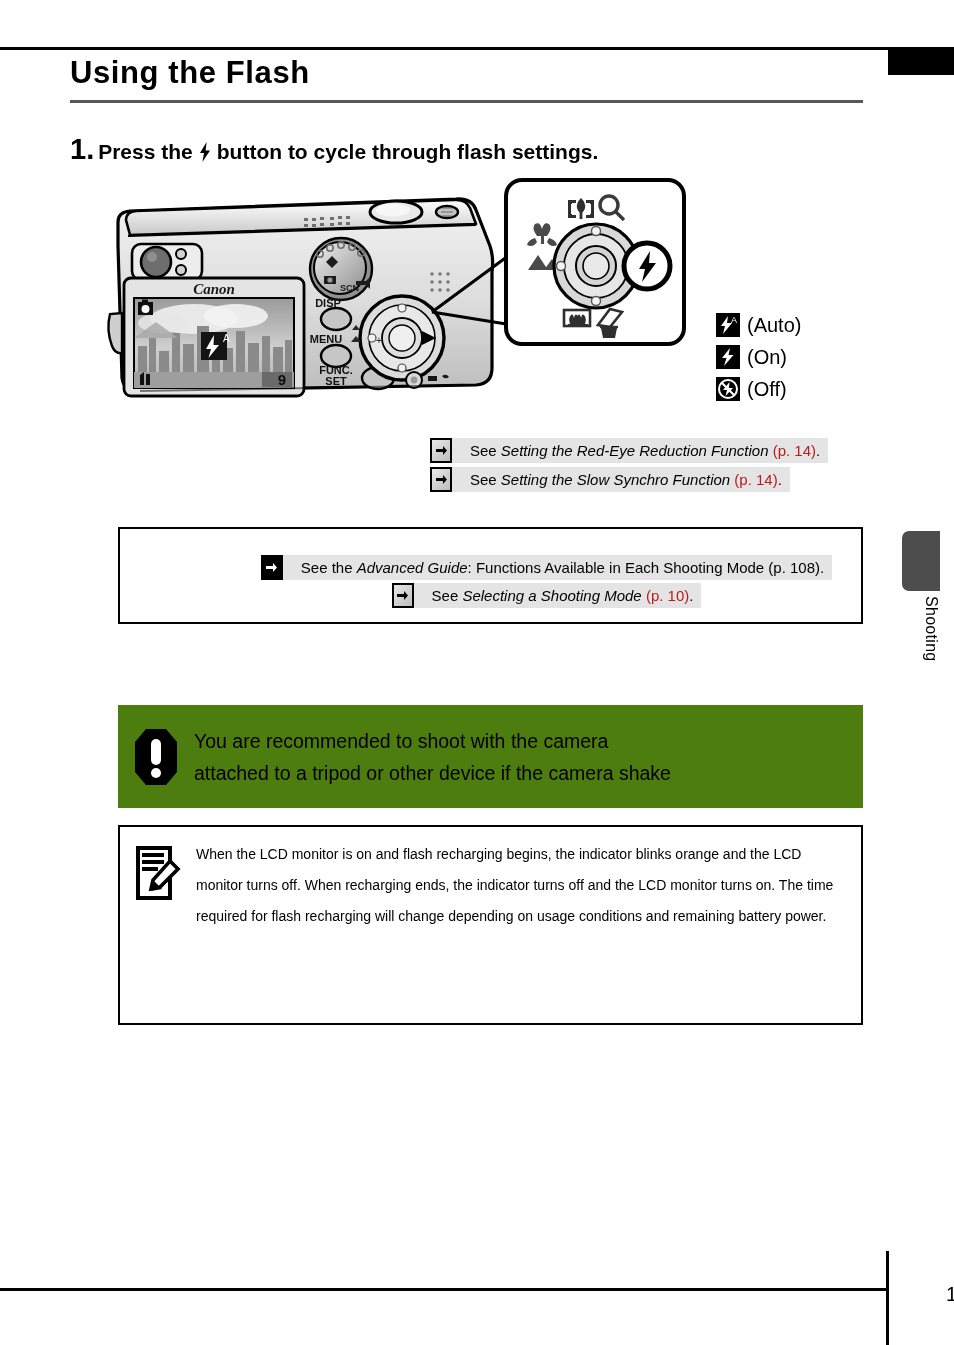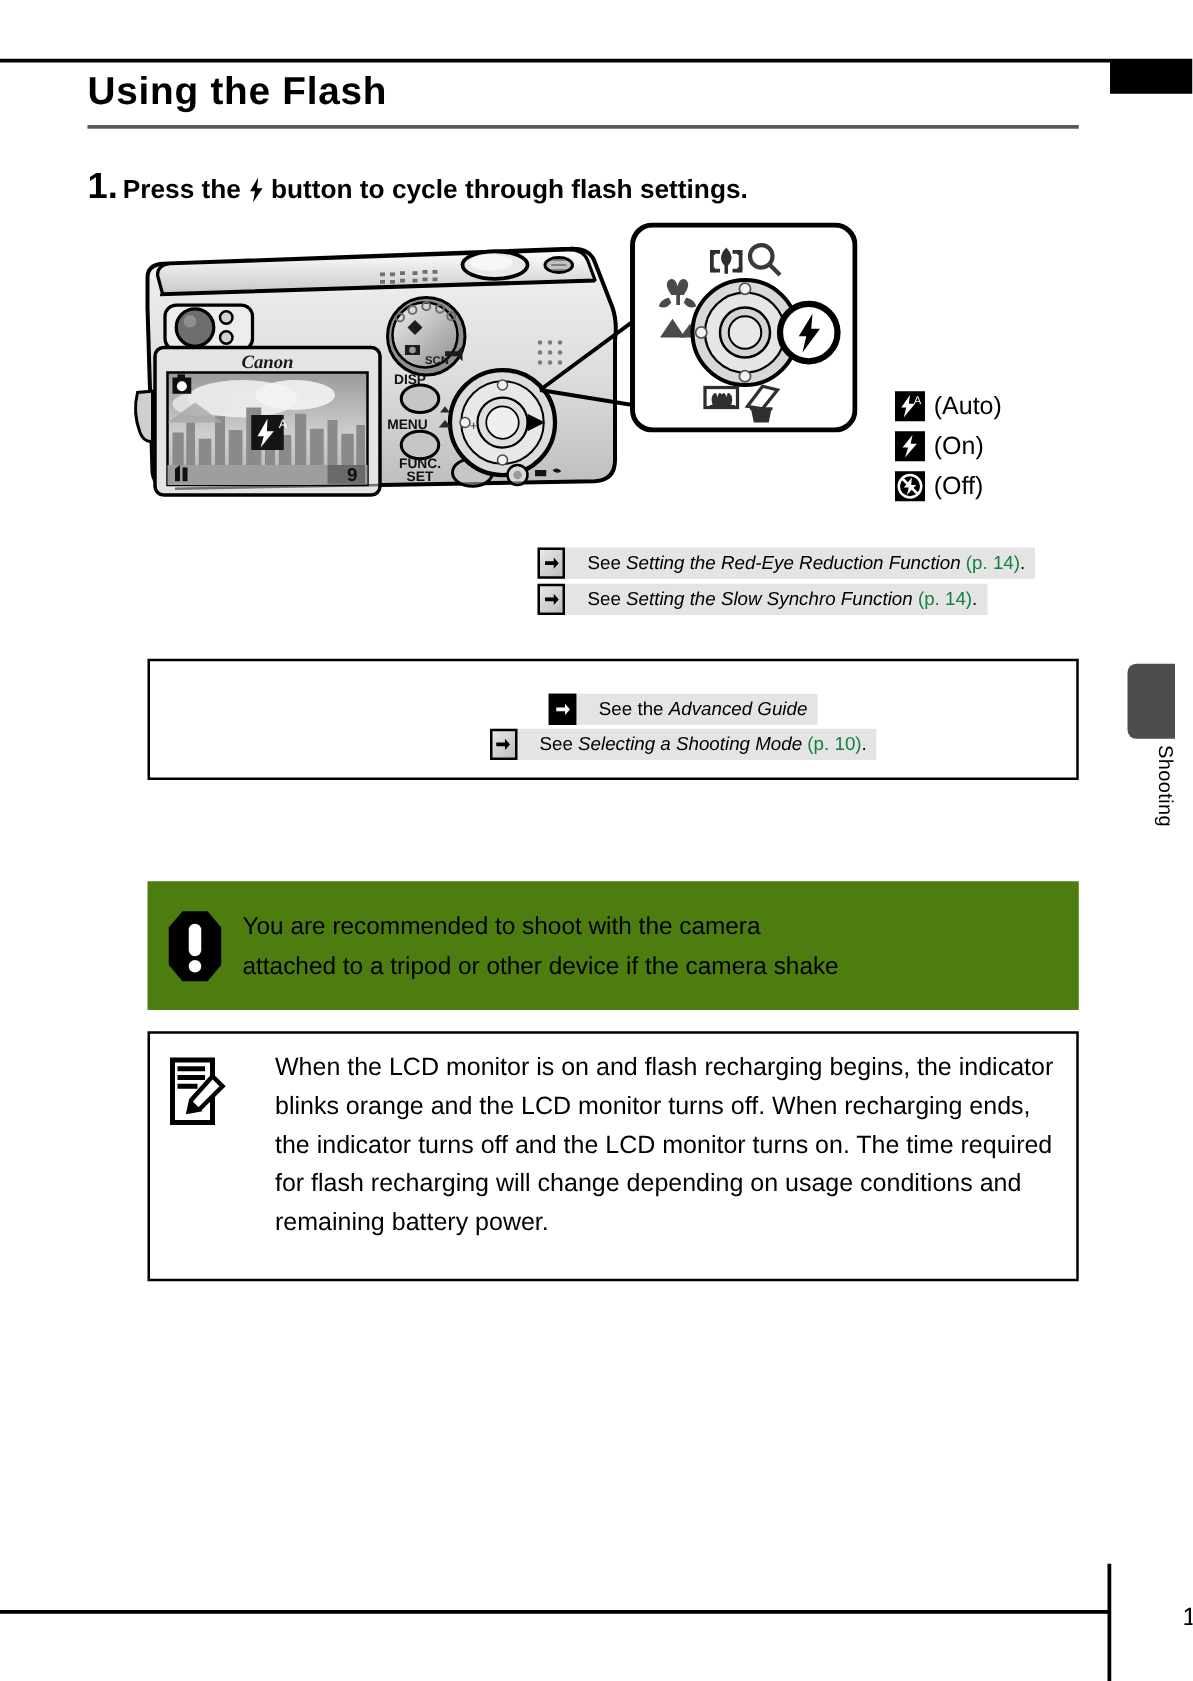--- a/index.html
+++ b/index.html
@@ -140,21 +140,21 @@
   }
   .xref-text {
     font-size: 15px;
     display: flex;
     align-items: center;
     padding-left: 6px;
     padding-right: 8px;
     white-space: pre;
   }
   .xref-text i { font-style: italic; }
-  .pg { color: #15803d; }
+  .pg { color: #b91c1c; }
 
   .xref-group-top {
     position: absolute;
     left: 430px; top: 438px;
     display: flex;
     flex-direction: column;
     gap: 4px;
     align-items: flex-start;
   }
 
@@ -217,24 +217,23 @@
     padding-top: 12px;
   }
   .note-icon {
     width: 76px;
     flex: none;
     display: flex;
     justify-content: center;
     padding-top: 6px;
   }
   .note-text {
-    font-size: 20px;
+    font-size: 14px;
     line-height: 31px;
     padding-right: 16px;
-    margin-left: 24px;
   }
 
   
   .side-tab {
     position: absolute;
     right: 14px; top: 531px;
     width: 38px; height: 60px;
     background: #4d4d4d;
     border-radius: 7px 0 0 7px;
   }
@@ -583,21 +582,21 @@
 </div>
 
 <div class="info-box">
   <div class="info-xrefs">
     <div class="xref">
       <span class="xref-arrow solid">
         <svg width="13" height="13" viewBox="0 0 13 13">
             <path d="M1 5 h7 V2 l4 4.5 l-4 4.5 V8 H1 Z" fill="#fff"></path>
           </svg>
       </span>
-      <span class="xref-text"><span>See the </span><i>Advanced Guide</i></span>
+      <span class="xref-text"><span>See the </span><i>Advanced Guide</i><span>: Functions Available in Each Shooting Mode (p. 108).</span></span>
     </div>
     <div class="xref">
       <span class="xref-arrow">
         <svg width="13" height="13" viewBox="0 0 13 13">
             <path d="M1 5 h7 V2 l4 4.5 l-4 4.5 V8 H1 Z" fill="#000"></path>
           </svg>
       </span>
       <span class="xref-text"><span>See </span><i>Selecting a Shooting Mode</i><span class="pg"> (p. 10)</span><span>.</span></span>
     </div>
   </div>

